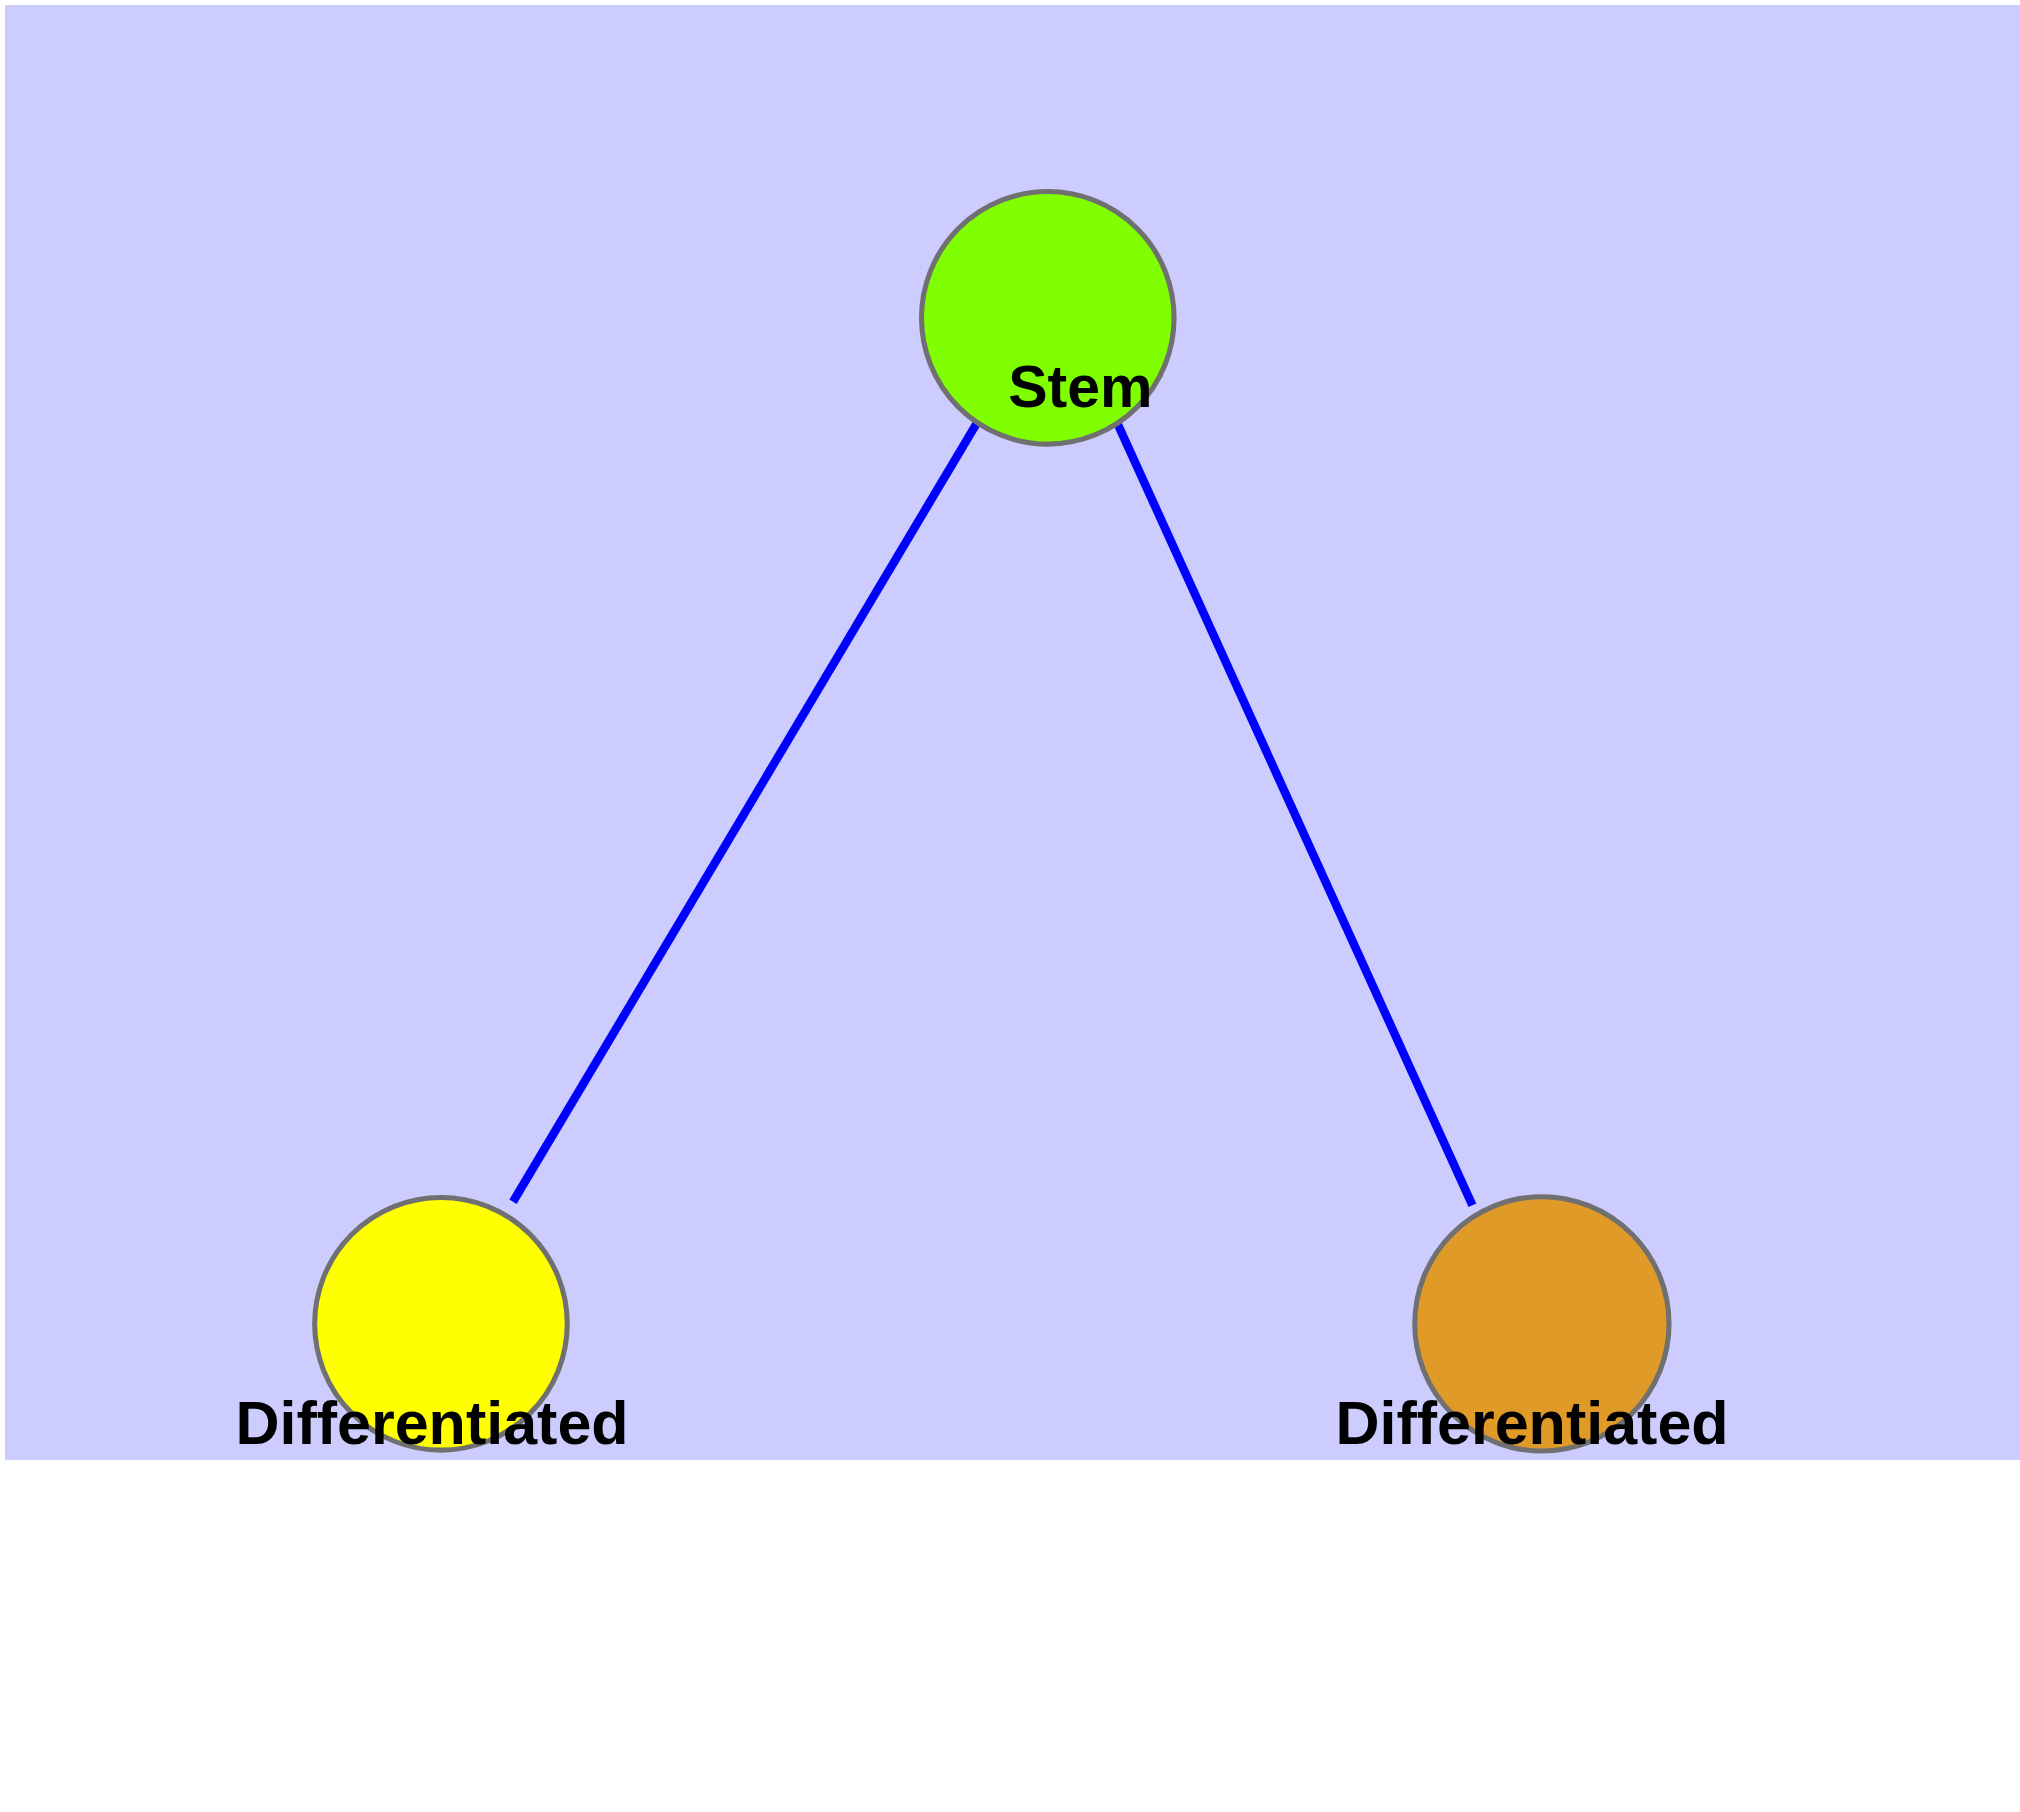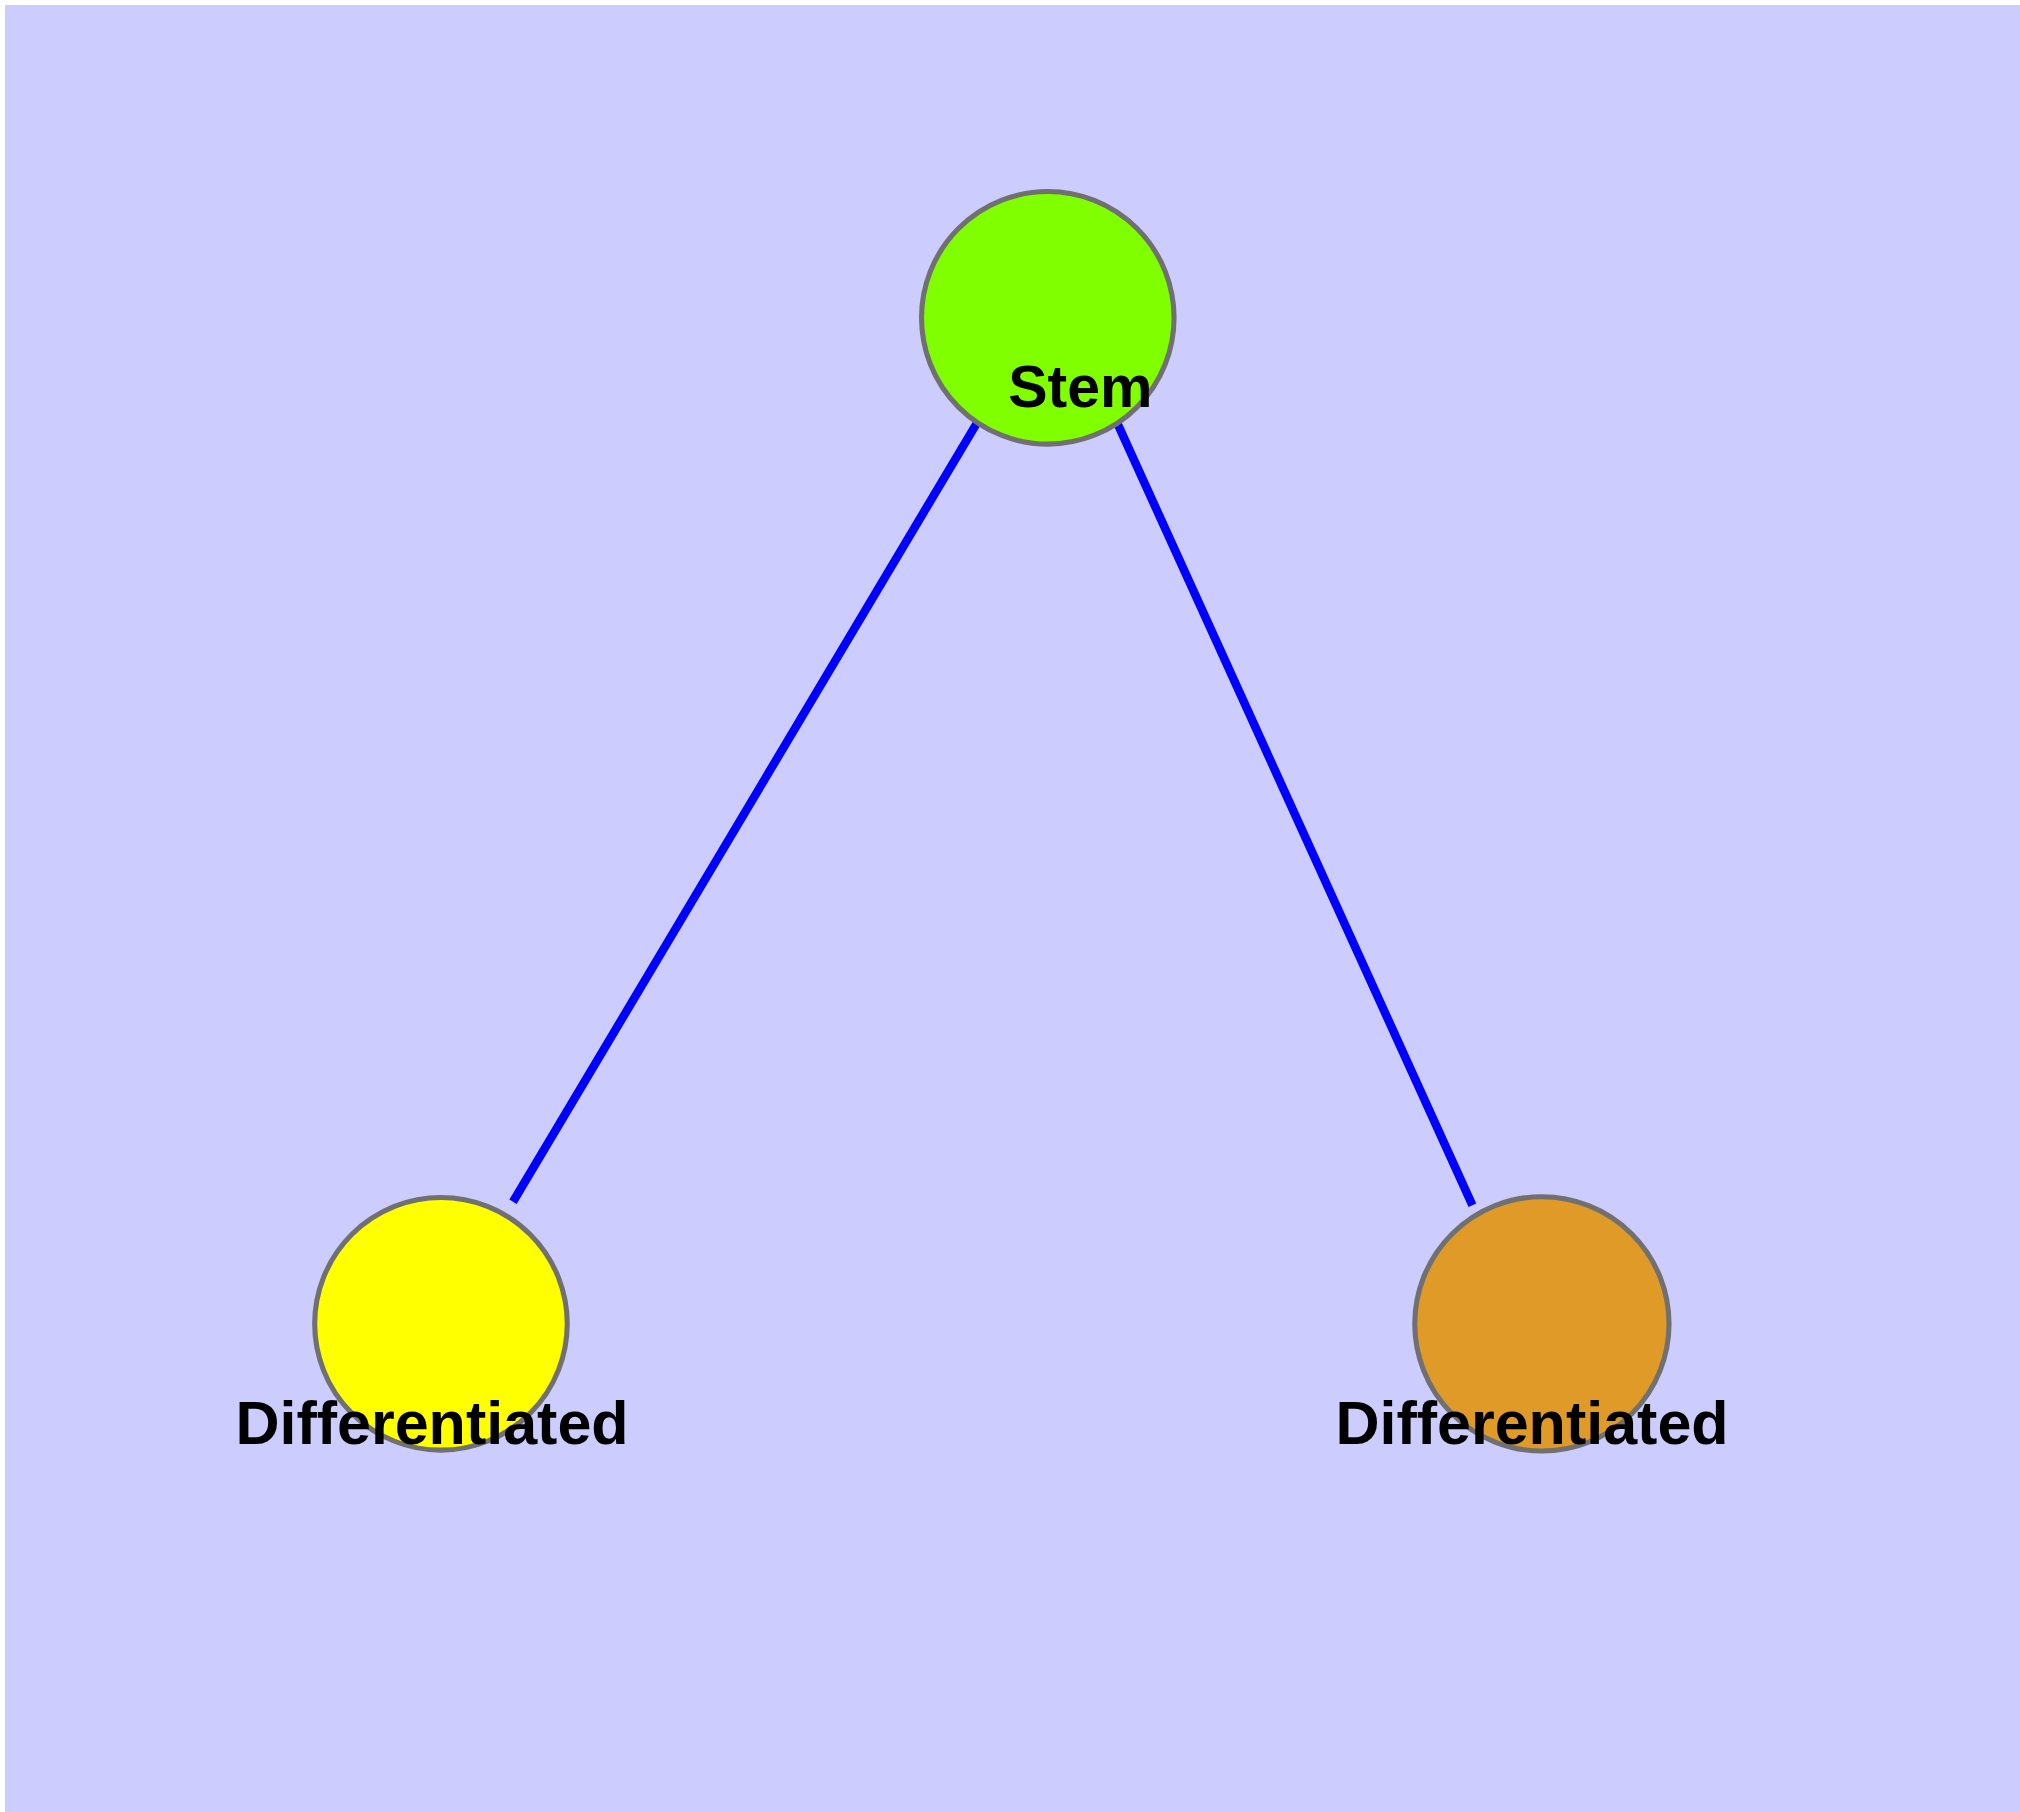--- a/index.html
+++ b/index.html
@@ -4,21 +4,21 @@
 <title>Cell differentiation graph</title>
 <style>
   html, body {
     margin: 0;
     padding: 0;
     background: #ffffff;
   }
   #canvas {
     position: relative;
     width: 2021px;
-    height: 1812px;
+    height: 1460px;
     background: #ffffff;
     overflow: hidden;
     font-family: "Liberation Sans", sans-serif;
   }
   #plot-area {
     position: absolute;
     left: 5.1px;
     top: 5.1px;
     width: 2015px;
     height: 1807px;

